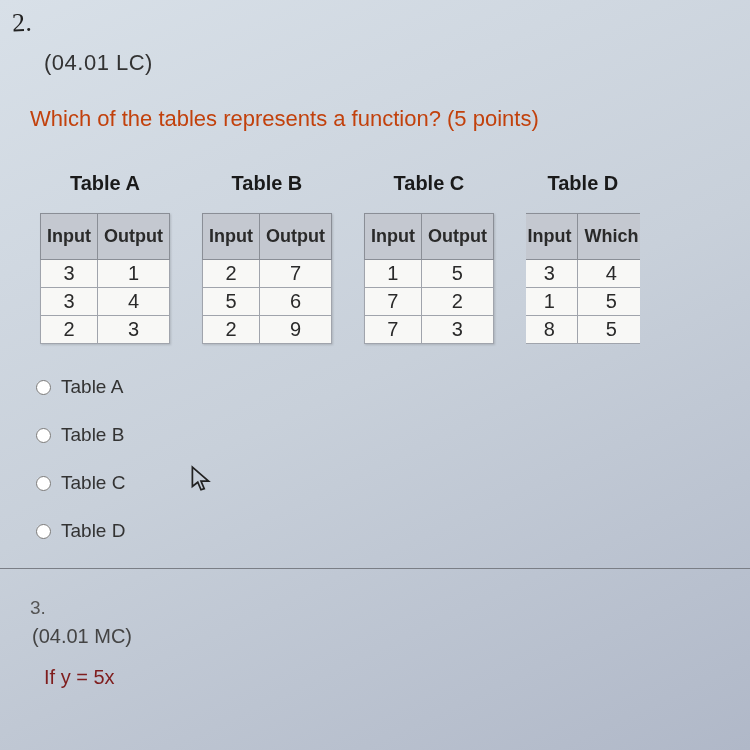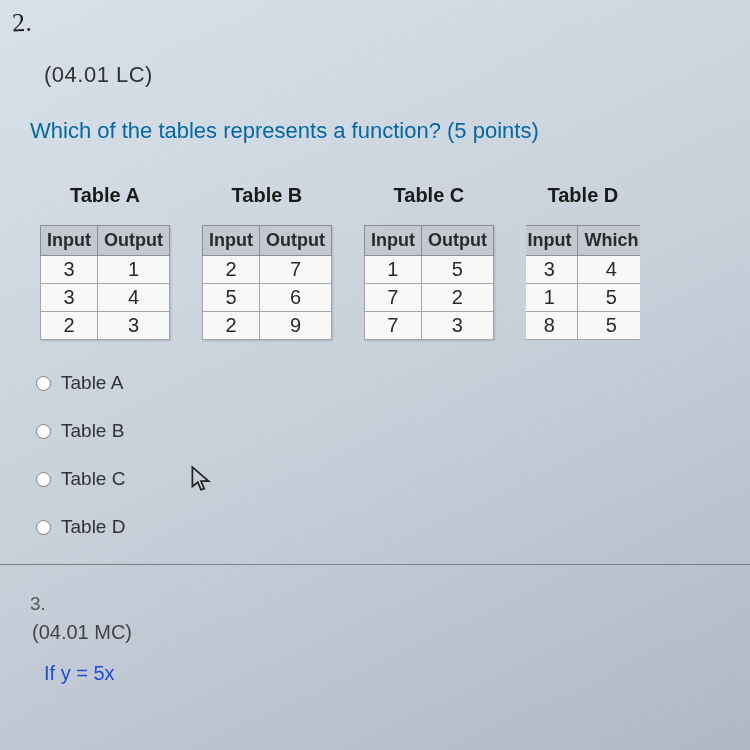--- a/index.html
+++ b/index.html
@@ -19,27 +19,27 @@
       left: 12px;
       font-size: 26px;
       color: #222;
       font-family: 'Comic Sans MS', cursive;
       transform: rotate(-3deg);
     }
     .code {
       font-family: Verdana, sans-serif;
       font-size: 22px;
       color: #333;
-      margin: 42px 0 0 14px;
+      margin: 30px 0 0 14px;
       letter-spacing: 0.5px;
     }
     .question {
       font-size: 22px;
       margin: 30px 0 0 0;
-      color: #0369a1;
+      color: #c2410c;
     }
     .tables-row {
       display: flex;
       gap: 32px;
       margin: 40px 0 0 10px;
       align-items: flex-start;
     }
     .table-col { display: flex; flex-direction: column; align-items: center; }
     .table-title {
       font-weight: bold;
@@ -47,21 +47,21 @@
       margin-bottom: 18px;
       color: #1a1a1a;
     }
     table.data {
       border-collapse: collapse;
       box-shadow: 1px 1px 2px rgba(0,0,0,0.15);
     }
     table.data th {
       background: #c4c8d0;
       font-weight: bold;
-      padding: 4px 6px;
+      padding: 12px 6px;
       border: 1px solid #8a8e96;
       font-size: 18px;
       text-align: center;
     }
     table.data td {
       background: #f8f8f6;
       padding: 2px 16px;
       border: 1px solid #a0a4ac;
       font-size: 20px;
       text-align: center;
@@ -94,21 +94,21 @@
       border: none;
       border-top: 1px solid #7a7e86;
       width: 780px;
     }
     .next-q {
       margin: 28px 0 0 0;
       font-size: 19px;
       color: #555;
     }
     .next-code { margin: 6px 0 0 2px; font-size: 20px; color: #444; }
-    .next-stem { margin: 18px 0 0 14px; font-size: 20px; color: #1d4ed8; }
+    .next-stem { margin: 18px 0 0 14px; font-size: 20px; color: #7f1d1d; }
     .d-table-clip { overflow: hidden; width: 114px; }
   </style>
 </head>
 <body>
 
 <div class="q-num-mark">2.</div>
 
 <div class="code">(04.01 LC)</div>
 
 <div class="question">Which of the tables represents a function? (5 points)</div>

